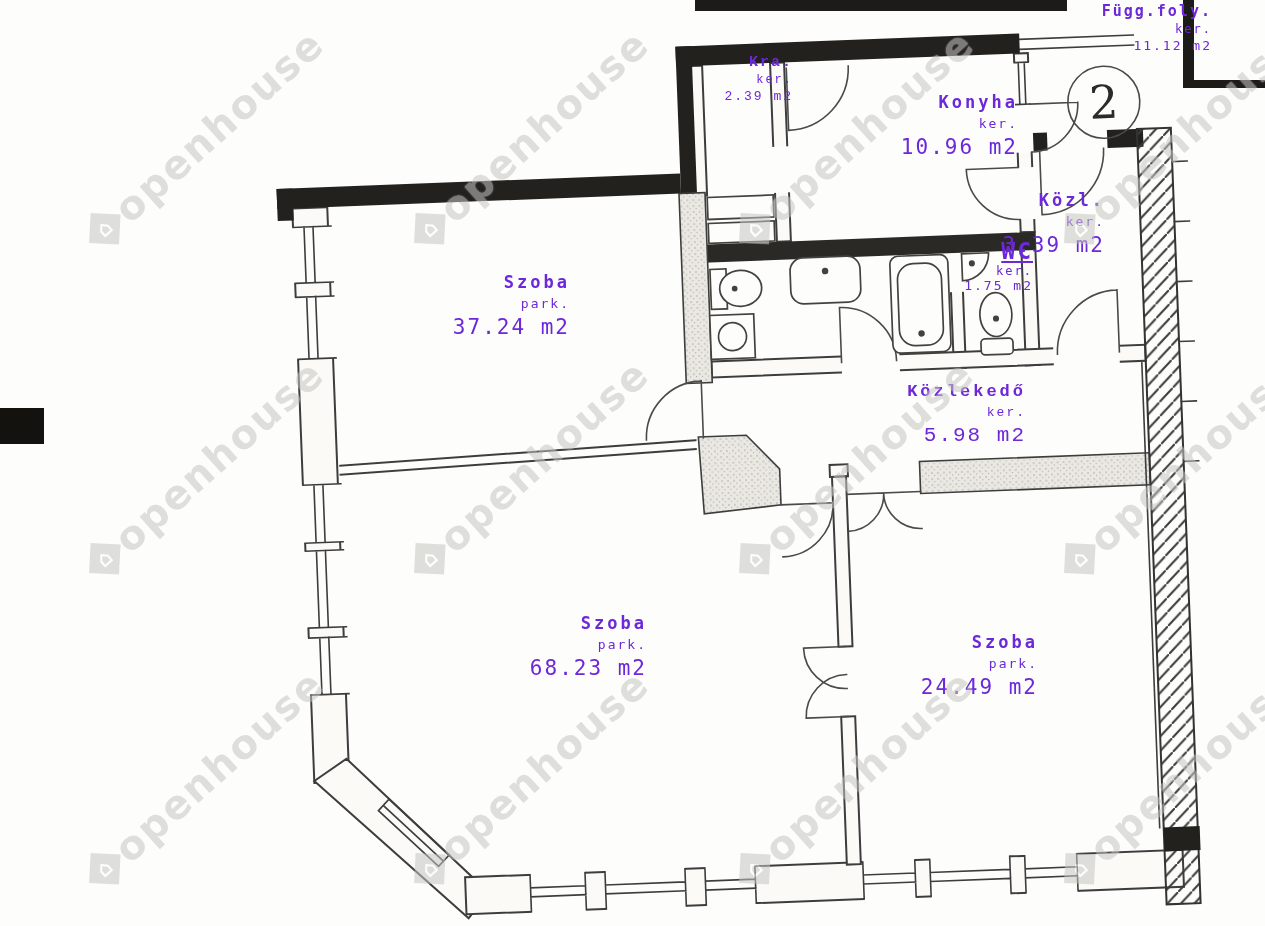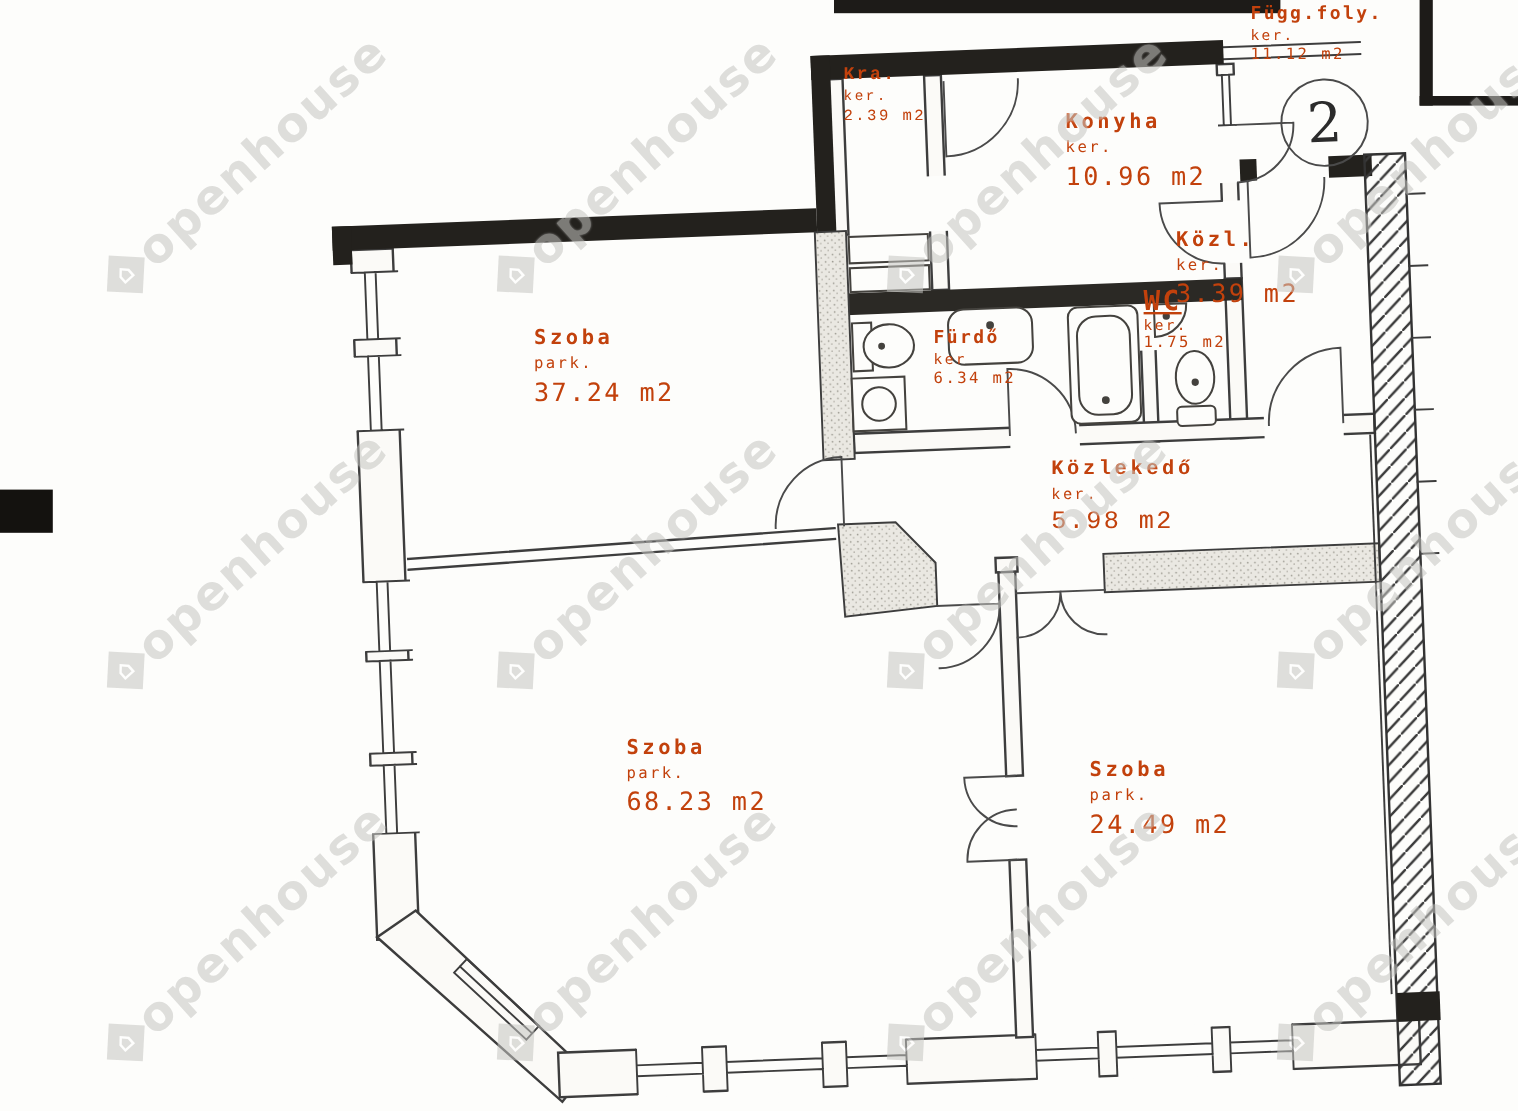--- a/index.html
+++ b/index.html
@@ -1,20 +1,20 @@
 <!DOCTYPE html>
 <html><head>
 <meta charset="utf-8">
 <style>
   html,body{margin:0;padding:0;background:#ffffff;}
   #stage{position:relative;width:1265px;height:926px;background:#fdfdfb;overflow:hidden;
          font-family:"DejaVu Sans Mono",monospace;}
   svg{position:absolute;left:0;top:0;}
   
-  .lbl{position:absolute;text-align:left;color:#c2410c;z-index:3;}
+  .lbl{position:absolute;text-align:right;color:#6d28d9;z-index:3;}
   .lbl .nm{font-size:17px;font-weight:bold;letter-spacing:3px;white-space:nowrap;}
   .lbl .fin{font-size:13px;letter-spacing:2px;margin-top:4px;white-space:nowrap;}
   .lbl .ar{font-size:21px;letter-spacing:2px;margin-top:4px;white-space:nowrap;}
   .lbl.small .nm{font-size:15px;letter-spacing:2px;}
   .lbl.small .fin{font-size:12px;margin-top:2px;}
   .lbl.small .ar{font-size:13px;margin-top:2px;}
   .lbl.wcl .nm{font-size:23px;letter-spacing:2px;text-decoration:underline;}
   .lbl.wcl .fin{font-size:12px;margin-top:0;}
   .lbl.wcl .ar{font-size:13px;margin-top:0;}
   
@@ -225,25 +225,20 @@
     <div class="fin">ker.</div>
     <div class="ar">3.39 m2</div>
   </div>
 
   <div class="lbl wcl" style="left:953px;top:238px;width:80px;">
     <div class="nm">WC</div>
     <div class="fin">ker.</div>
     <div class="ar">1.75 m2</div>
   </div>
 
-  <div class="lbl small" style="left:778px;top:272px;width:100px;">
-    <div class="nm">Fürdő</div>
-    <div class="fin">ker</div>
-    <div class="ar">6.34 m2</div>
-  </div>
 
   <div class="lbl" style="left:876px;top:382px;width:150px;font-family:Liberation Mono, monospace;">
     <div class="nm">Közlekedő</div>
     <div class="fin">ker.</div>
     <div class="ar">5.98 m2</div>
   </div>
 
   <div class="lbl" style="left:445px;top:272px;width:125px;">
     <div class="nm">Szoba</div>
     <div class="fin">park.</div>

